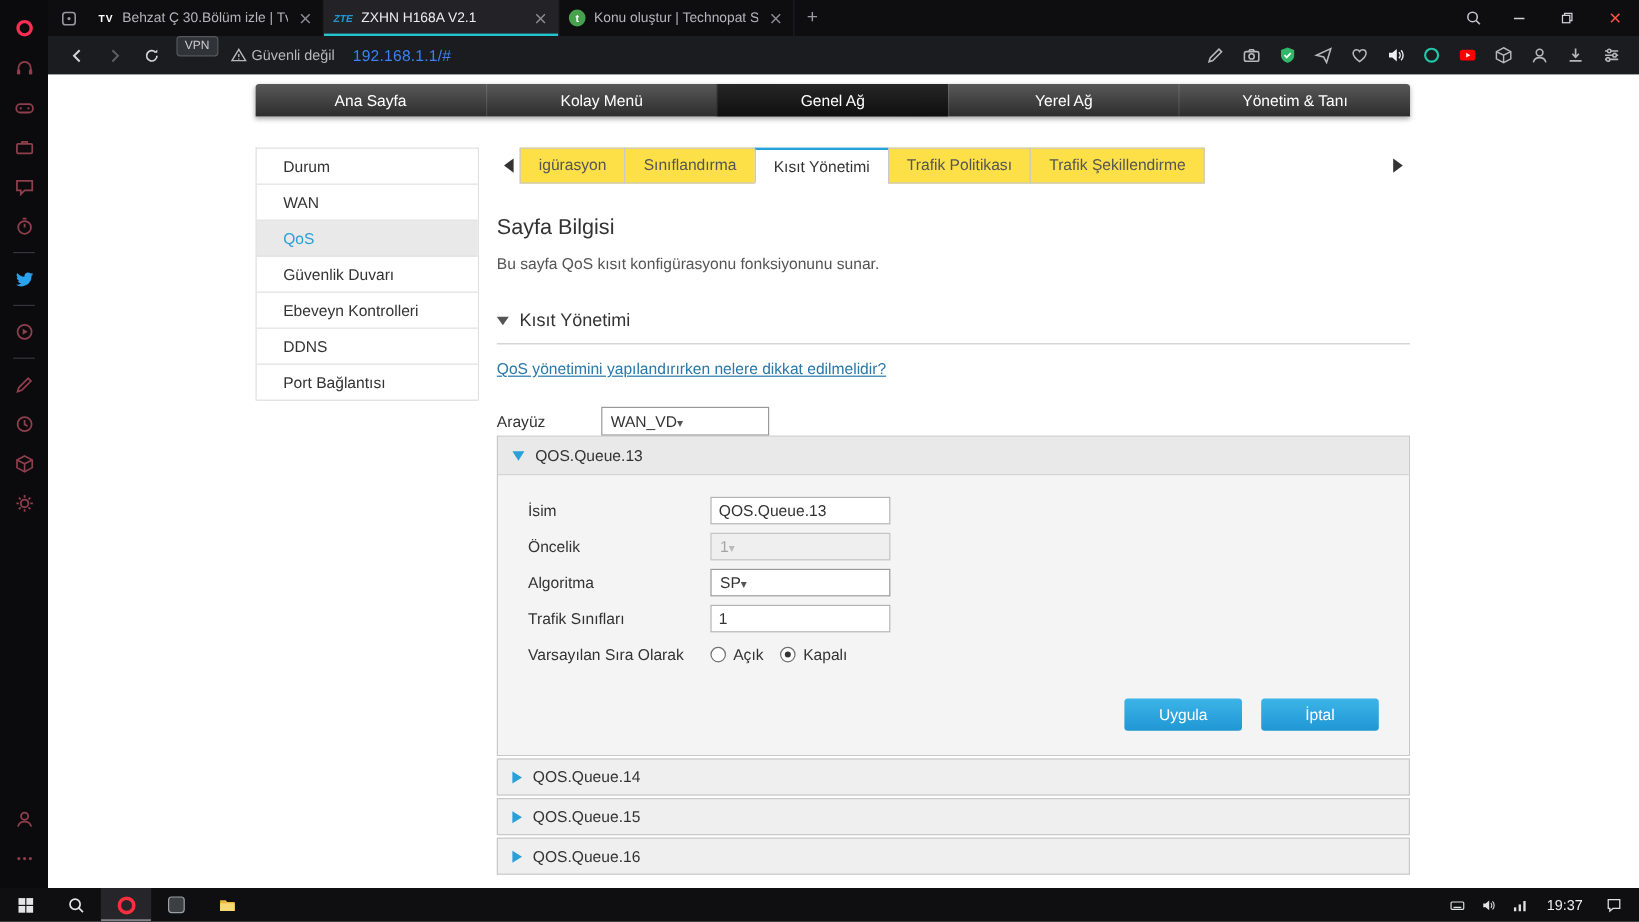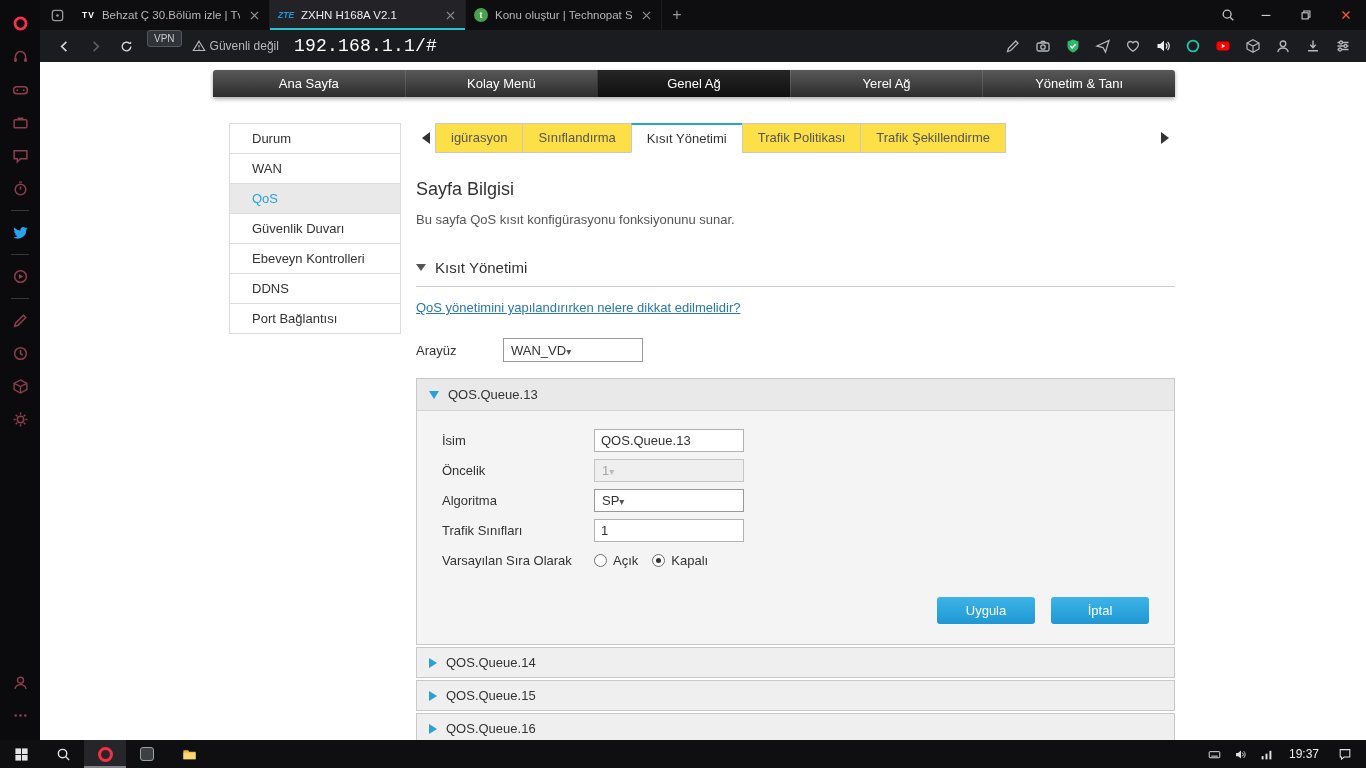--- a/index.html
+++ b/index.html
@@ -42,38 +42,38 @@
   .searchbtn svg { width:14px; height:14px; }
 
   .addressbar { height:32px; background:#1a1c1f; display:flex; align-items:center; padding:0 10px; gap:3px; flex:none; }
   .abtn { width:28px; height:26px; display:flex; align-items:center; justify-content:center; color:#d2d5d9; cursor:pointer; }
   .abtn svg { width:15px; height:15px; }
   .abtn.dim { color:#5b5e63; }
   .vpn-badge { margin:0 7px 16px 4px; border:1px solid #54575c; background:#303338; color:#c9ccd1; font-size:10px;
     padding:2px 6px; border-radius:3px; cursor:pointer; }
   .warn { display:flex; align-items:center; gap:4px; color:#b6b9be; font-size:12px; margin-right:12px; cursor:pointer; }
   .warn svg { width:14px; height:14px; }
-  .url { color:#ffffff; font-size:18px; letter-spacing:.2px; cursor:text;font-family:Liberation Mono, monospace; }
+  .url { color:#3b82f6; font-size:13px; letter-spacing:.2px; cursor:text; }
   .addr-sp { flex:1; }
   .aicon { width:27px; height:26px; display:flex; align-items:center; justify-content:center; color:#b4b7bc; cursor:pointer; }
   .aicon svg { width:16px; height:16px; }
   .aicon.white { color:#eceef0; }
 
   
   .viewport { flex:1; background:#fff; overflow:hidden; position:relative; }
   .router-page { width:962px; margin:8px 0 0 173px; }
   .topnav { height:27px; display:flex; border-radius:3px 3px 0 0; background:linear-gradient(#585858,#2d2d2d);
     box-shadow:0 2px 4px rgba(0,0,0,.35); }
   .tn-item { flex:1; display:flex; align-items:center; justify-content:center; color:#fff; font-size:13px;
     border-left:1px solid rgba(255,255,255,.12); cursor:pointer; }
   .tn-item:first-child { border-left:none; }
   .tn-item.active { background:linear-gradient(#262626,#0f0f0f); }
 
   .body-row { display:flex; gap:15px; margin-top:26px; }
-  .sidemenu { width:172px; list-style:none; border:1px solid #dcdcdc; border-bottom:none; align-self:flex-start;margin-left:16px; }
+  .sidemenu { width:186px; list-style:none; border:1px solid #dcdcdc; border-bottom:none; align-self:flex-start; }
   .sm-item { height:30px; line-height:29px; padding-left:22px; font-size:13px; color:#333; background:#fff;
     border-bottom:1px solid #dcdcdc; cursor:pointer; }
   .sm-item.active { background:#e9e9e9; color:#2aa0d8; }
   .content { flex:1; min-width:0; }
 
   .rtabs { display:flex; align-items:center; }
   .tab-arrow { width:20px; height:30px; display:flex; align-items:center; justify-content:center; cursor:pointer; }
   .tab-arrow.right { margin-left:auto; }
   .tri-l { width:0; height:0; border-top:6px solid transparent; border-bottom:6px solid transparent; border-right:8px solid #333; }
   .tri-r { width:0; height:0; border-top:6px solid transparent; border-bottom:6px solid transparent; border-left:8px solid #333; }
@@ -90,21 +90,21 @@
 
   .iface-row { margin-top:22px; display:flex; align-items:center; font-size:13px; color:#333; }
   .iface-row .lbl { width:87px; }
   .sel { height:24px; display:inline-flex; align-items:center; justify-content:flex-start; border:1px solid #999;
     background:#fff; padding:0 7px; font-size:13px; color:#333; width:140px; cursor:pointer; }
   .sel .chev::before { content:"▾"; font-size:10px; color:#555; }
   .sel.disabled { background:#efefef; border-color:#c5c5c5; color:#a5a5a5; cursor:default; }
   .sel.disabled .chev::before { color:#bbb; }
   .sel.w150 { width:150px; height:23px; }
 
-  .panel { margin-top:16px; border:1px solid #c9c9c9; }
+  .panel { border:1px solid #c9c9c9; }
   .panel-head { height:31px; background:#e9e9e9; display:flex; align-items:center; gap:9px; padding-left:12px; cursor:pointer; }
   .tri-down-blue { width:0; height:0; border-left:5px solid transparent; border-right:5px solid transparent; border-top:8px solid #2aa0d8; }
   .tri-right-blue { width:0; height:0; border-top:5px solid transparent; border-bottom:5px solid transparent; border-left:8px solid #2aa0d8; }
   .pt { font-size:13px; color:#333; }
   .panel-body { background:#f4f4f4; border-top:1px solid #d4d4d4; padding:14px 0 20px; }
   .frow { display:flex; align-items:center; height:30px; padding-left:25px; font-size:13px; color:#333; }
   .frow .flbl { width:152px; }
   .txt { width:150px; height:23px; border:1px solid #b3b3b3; background:#fff; font:13px "Liberation Sans",sans-serif;
     padding:0 6px; color:#333; }
   .rdo { width:13px; height:13px; border:1px solid #707070; border-radius:50%; background:#fff; position:relative;

